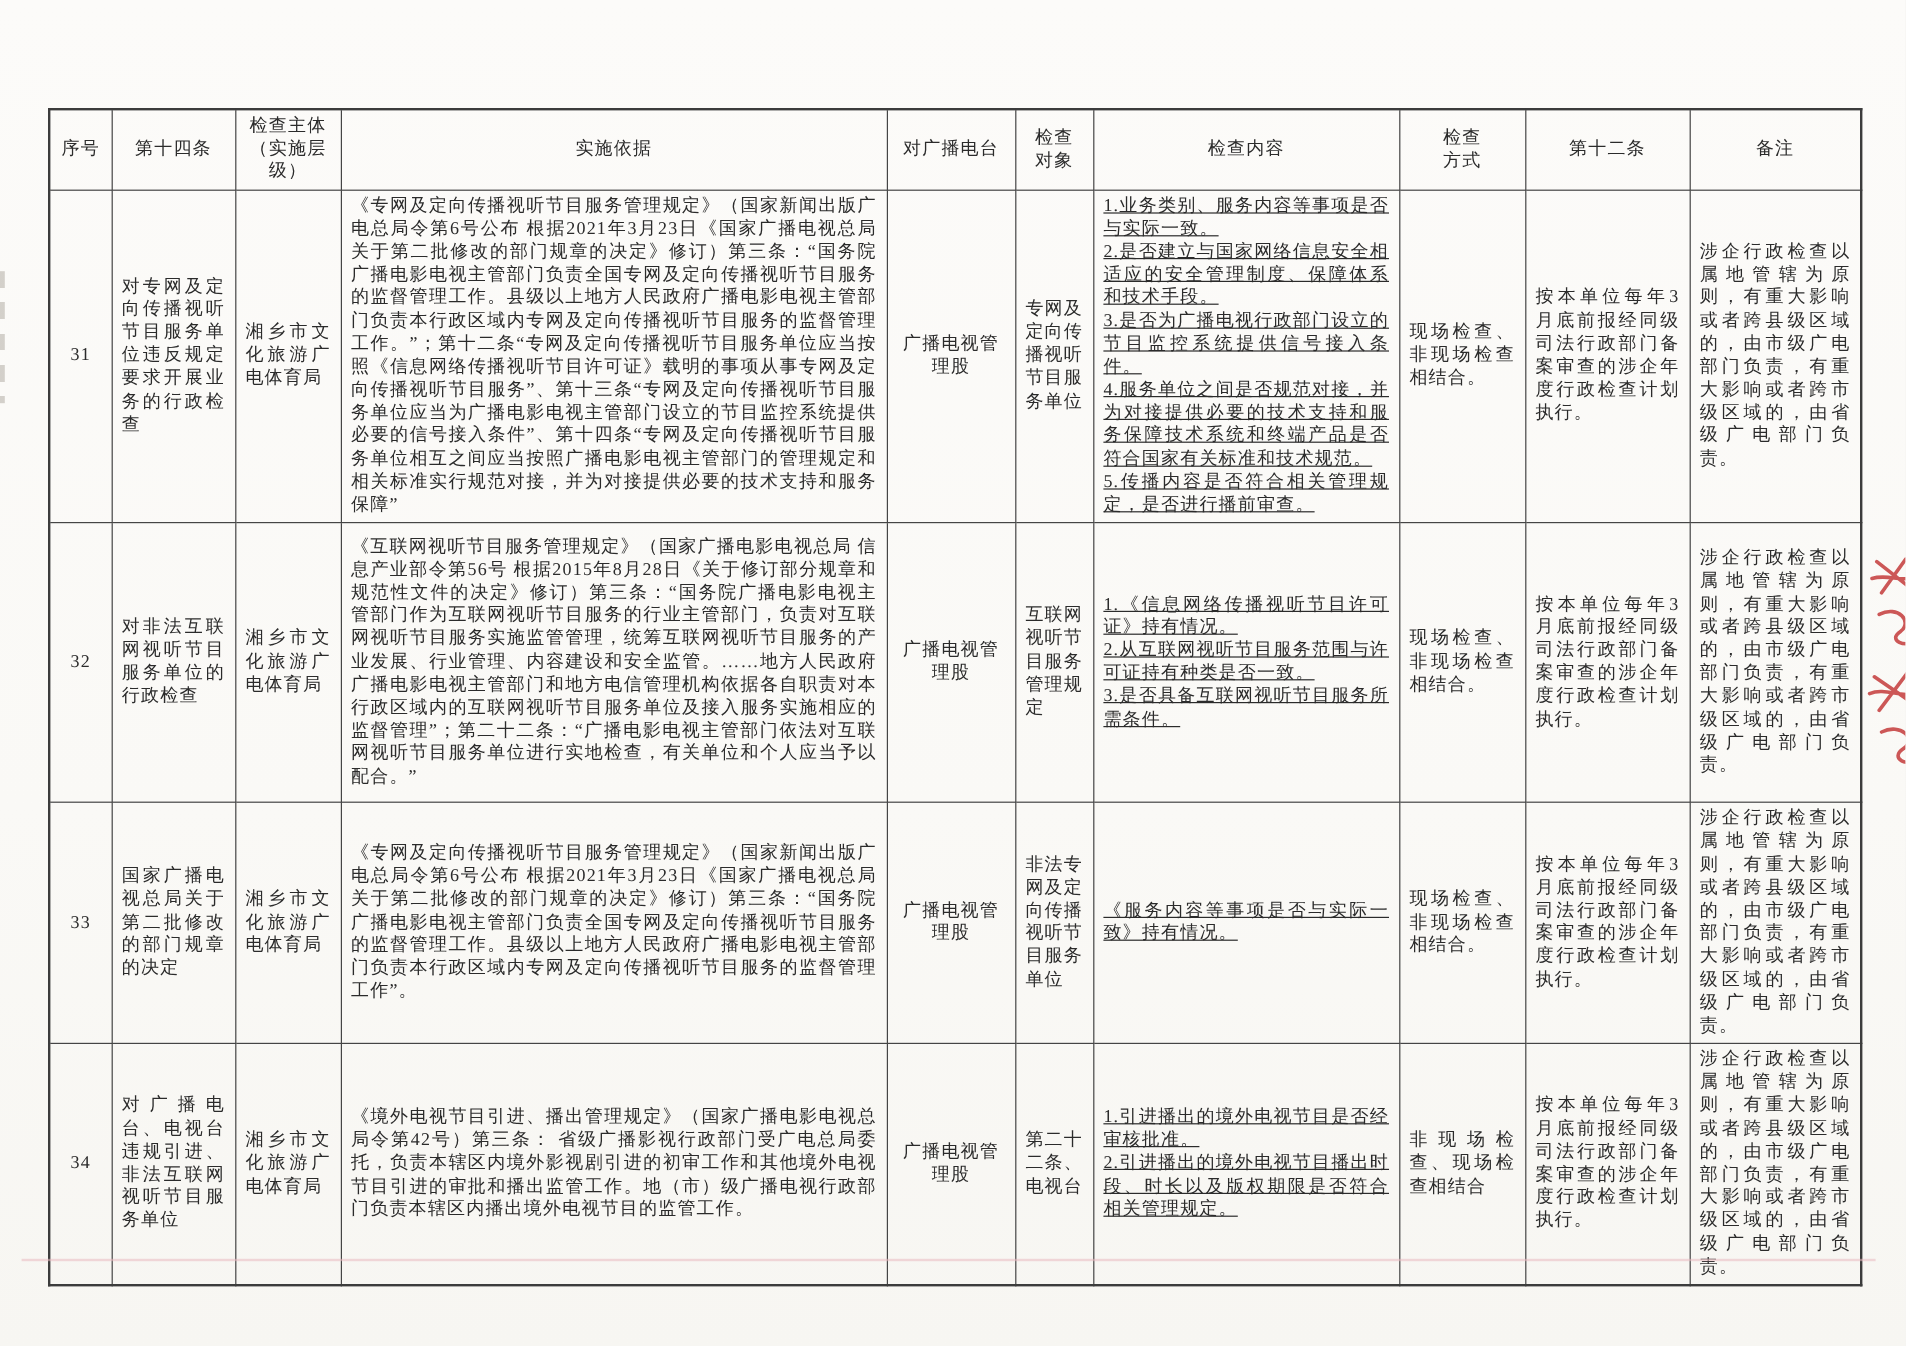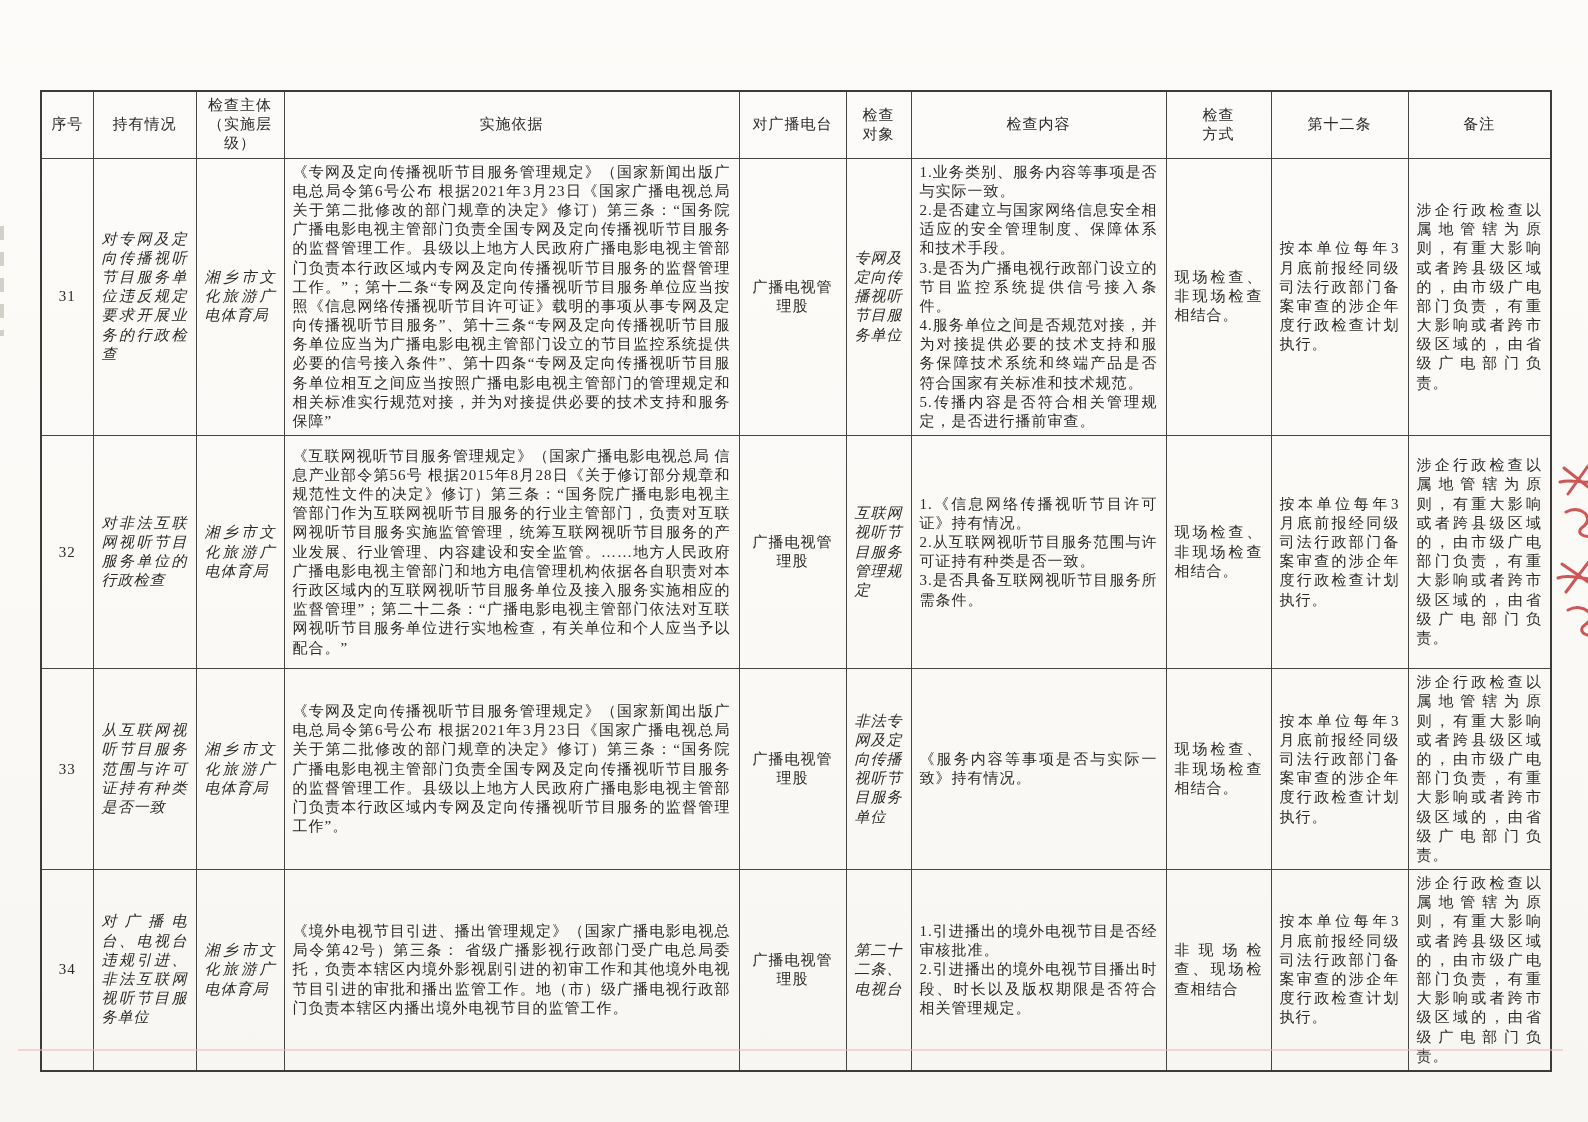--- a/index.html
+++ b/index.html
@@ -26,31 +26,32 @@
     line-height:1.28;
     letter-spacing:1px;
     padding:4px 8px;
     overflow:hidden;
     text-justify:inter-ideograph;
     word-break:break-all;
   }
   table.insp{border:2px solid #3c3c3c;}
   th{white-space:pre-line;text-align:center;}
   .c-center{text-align:center;}
-  .c-just{text-align:justify;font-style:italic;}
+  .c-just{text-align:justify;}
   .c-basis{
     text-align:justify;
     font-size:14px;line-height:1.3;letter-spacing:0.5px;
     padding:6px 10px;
     margin-left:28px;
   }
   .c-content{
     text-align:justify;white-space:pre-line;
     font-size:14px;line-height:1.26;letter-spacing:0.5px;
     padding:6px 8px;
+    text-decoration:underline;
   }
   .c-remark,.c-freq,.c-method{text-align:justify;font-size:14.5px;letter-spacing:1px;}
   
   .stamp{
     position:absolute;right:-14px;top:460px;width:48px;height:190px;
     color:#c43b3b;pointer-events:none;opacity:.85;
   }
   .faint-line{
     position:absolute;left:18px;top:1049px;width:1545px;height:2px;
     background:#e9b9c0;opacity:.55;
@@ -76,21 +77,21 @@
         <col style="width:65px">
       <col style="width:255px">
         <col style="width:105px">
         <col style="width:137px">
       <col style="width:143px">
     </colgroup>
 
     <tbody>
         <tr style="height:58px">
       <th>序号</th>
-      <th>持有情况</th>
+      <th>第十四条</th>
       <th>检查主体
 （实施层级）</th>
       <th>实施依据</th>
       <th>对广播电台</th>
       <th>检查
 对象</th>
       <th>检查内容</th>
       <th>检查
 方式</th>
       <th>第十二条</th>
@@ -124,21 +125,21 @@
       <td class="c-content">1.《信息网络传播视听节目许可证》持有情况。
 2.从互联网视听节目服务范围与许可证持有种类是否一致。
 3.是否具备互联网视听节目服务所需条件。</td>
       <td class="c-method">现场检查、非现场检查相结合。</td>
       <td class="c-freq">按本单位每年3月底前报经同级司法行政部门备案审查的涉企年度行政检查计划执行。</td>
       <td class="c-remark">涉企行政检查以属地管辖为原则，有重大影响或者跨县级区域的，由市级广电部门负责，有重大影响或者跨市级区域的，由省级广电部门负责。</td>
     </tr>
 
     <tr style="height:159px">
       <td class="c-center">33</td>
-      <td class="c-just">从互联网视听节目服务范围与许可证持有种类是否一致</td>
+      <td class="c-just">国家广播电视总局关于第二批修改的部门规章的决定</td>
       <td class="c-just">湘乡市文化旅游广电体育局</td>
       <td class="c-basis">《专网及定向传播视听节目服务管理规定》（国家新闻出版广电总局令第6号公布 根据2021年3月23日《国家广播电视总局关于第二批修改的部门规章的决定》修订）第三条：“国务院广播电影电视主管部门负责全国专网及定向传播视听节目服务的监督管理工作。县级以上地方人民政府广播电影电视主管部门负责本行政区域内专网及定向传播视听节目服务的监督管理工作”。</td>
       <td class="c-center">广播电视管理股</td>
       <td class="c-just">非法专网及定向传播视听节目服务单位</td>
       <td class="c-content">《服务内容等事项是否与实际一致》持有情况。</td>
       <td class="c-method">现场检查、非现场检查相结合。</td>
       <td class="c-freq">按本单位每年3月底前报经同级司法行政部门备案审查的涉企年度行政检查计划执行。</td>
       <td class="c-remark">涉企行政检查以属地管辖为原则，有重大影响或者跨县级区域的，由市级广电部门负责，有重大影响或者跨市级区域的，由省级广电部门负责。</td>
     </tr>
 

